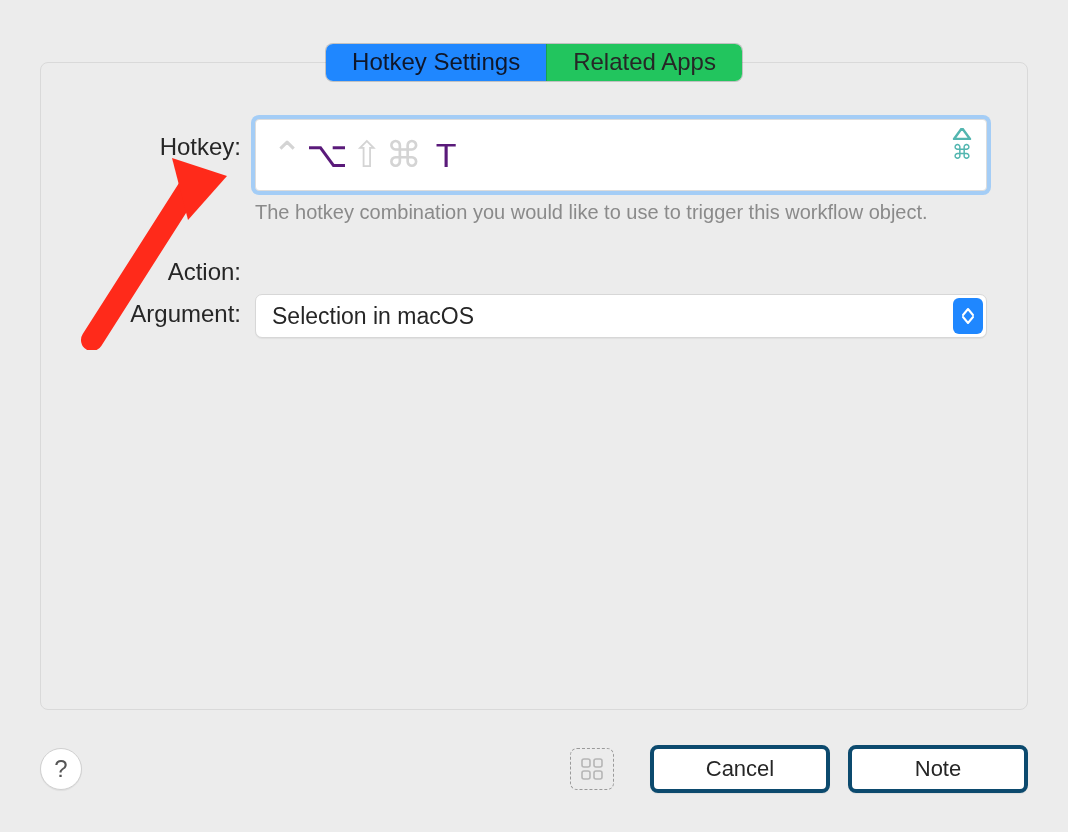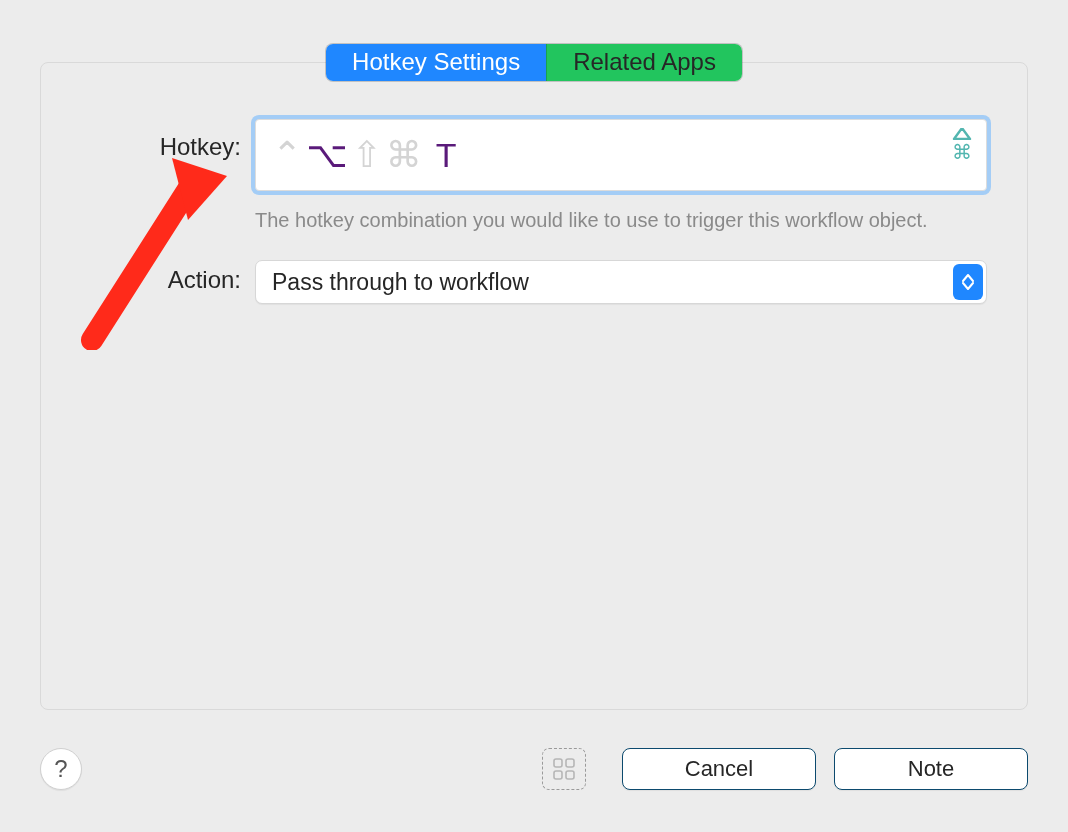--- a/index.html
+++ b/index.html
@@ -32,21 +32,21 @@
     box-shadow: 0 0 0 1px rgba(0,0,0,0.18);
   }
   .seg-item {
     padding: 2px 26px 3px 26px;
     background: #22c55e;
     cursor: default;
     user-select: none;
   }
   .seg-item.selected {
     background: #1f87ff;
-    color: #ffffff;
+    color: #0f172a;
     font-weight: 500;
   }
   .seg-item + .seg-item {
     border-left: 1px solid rgba(0,0,0,0.18);
   }
 
   
   .pane {
     position: absolute;
     left: 40px;
@@ -56,21 +56,21 @@
     border: 1px solid #d9d9d9;
     border-radius: 8px;
     background: #ececec;
     box-sizing: border-box;
     padding: 56px 40px 30px 40px;
   }
 
   .row {
     display: flex;
     align-items: flex-start;
-    margin-bottom: 16px;
+    margin-bottom: 8px;
   }
   .row + .help { margin-bottom: 26px; }
   .label-col {
     width: 160px;
     flex: none;
     text-align: right;
     font-size: 24px;
     padding-right: 14px;
     padding-top: 14px;
   }
@@ -200,25 +200,25 @@
     display: flex;
     align-items: center;
     justify-content: center;
     margin-right: 18px;
   }
   .grid-btn svg { opacity: 0.55; }
   .mac-btn {
     min-width: 140px;
     height: 40px;
     background: #ffffff;
-    border: 1px solid #0c4a6e;
+    border: 4px solid #0c4a6e;
     border-radius: 8px;
     box-shadow: 0 1px 1px rgba(0,0,0,0.06);
     font-size: 22px;
-    padding: 0 26px;
+    padding: 0 16px;
     margin-left: 18px;
     display: flex;
     align-items: center;
     justify-content: center;
     cursor: default;
     user-select: none;
   }
 
   
   .annot-arrow {
@@ -261,35 +261,38 @@
             </svg>
           <span style="font-size:20px; line-height:1;">⌘</span>
         </div>
       </div>
     </div>
   </div>
   <div class="help">The hotkey combination you would like to use to trigger this workflow object.</div>
 
   <div class="row">
     <div class="label-col tight">Action:</div>
+  </div>
+
+  <div class="row">
+    <div class="label-col tight">Argument:</div>
     <div class="field-col">
       <div class="mac-select">
-        <span>Pass through to workflow</span>
+        <span>Selection in macOS</span>
         <div class="stepper">
           <svg width="12" height="8" viewBox="0 0 12 8">
               <path d="M1 7 L6 1 L11 7" fill="none" stroke="#fff" stroke-width="2" stroke-linecap="round" stroke-linejoin="round"></path>
             </svg>
           <svg width="12" height="8" viewBox="0 0 12 8">
               <path d="M1 1 L6 7 L11 1" fill="none" stroke="#fff" stroke-width="2" stroke-linecap="round" stroke-linejoin="round"></path>
             </svg>
         </div>
       </div>
     </div>
   </div>
-
   <div style="height:16px"></div>
 
 
 </div>
 
 <div class="footer">
   <div class="help-btn">?</div>
   <div class="spacer"></div>
   <div class="grid-btn">
     <svg width="22" height="22" viewBox="0 0 22 22">

